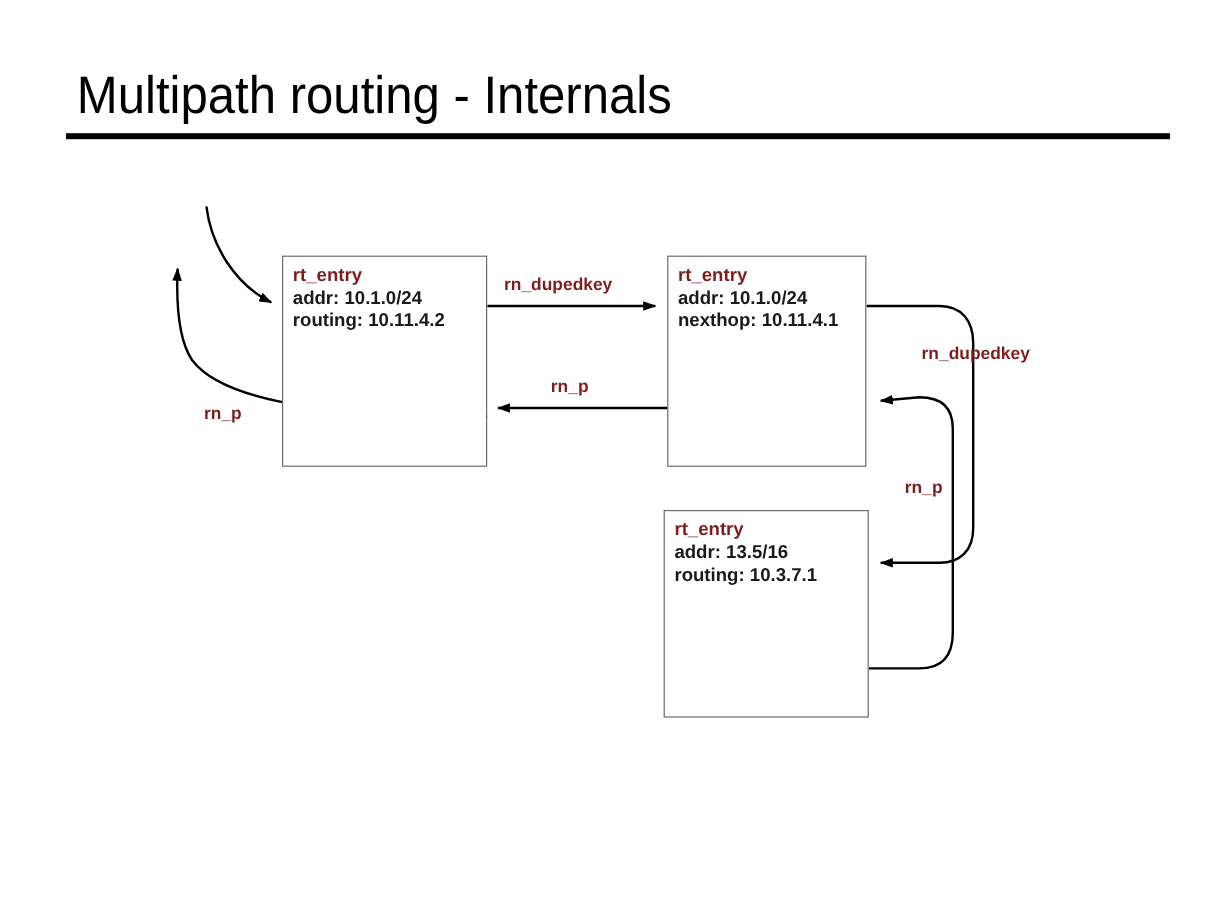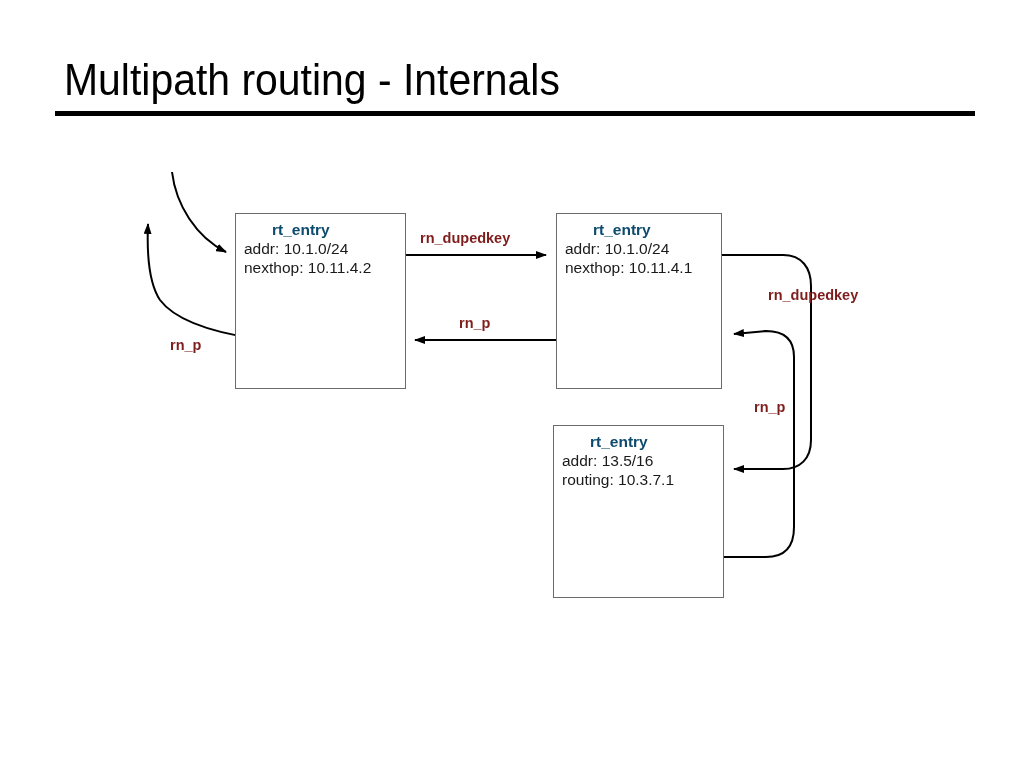--- a/index.html
+++ b/index.html
@@ -61,28 +61,27 @@
   .node-box {
     position: absolute;
     box-sizing: border-box;
     background: #ffffff;
     border: 1.6px solid #6b6b6b;
     padding: 6px 0 0 8px;
   }
   .node-title {
     font-size: 15.5px;
     font-weight: bold;
-    color: #0c4a6e;
+    color: #7f1d1d;
     line-height: 19px;
     white-space: nowrap;
-    margin-left: 28px;
   }
   .node-line {
     font-size: 15.5px;
-    font-weight: normal;
+    font-weight: bold;
     color: #1a1a1a;
     line-height: 19px;
     white-space: nowrap;
   }
 
   
   .edge-label {
     position: absolute;
     font-size: 14.5px;
     font-weight: bold;
@@ -115,21 +114,21 @@
     <path d="M556,340 L415,340" fill="none" stroke="#000000" stroke-width="2" marker-end="url(#arrow-head)"></path>
 
     <path d="M722,255 L783,255 C802,255 811,268 811,286 L811,440 C811,459 800,469 783,469 L734,469" fill="none" stroke="#000000" stroke-width="2" marker-end="url(#arrow-head)"></path>
 
     <path d="M724,557 L766,557 C786,557 794,545 794,527 L794,357 C794,339 784,331 766,331 L734,334" fill="none" stroke="#000000" stroke-width="2" marker-end="url(#arrow-head)"></path>
   </svg>
 
   <div class="node-box" style="left:235px; top:213px; width:171px; height:176px;">
     <div class="node-title">rt_entry</div>
     <div class="node-line">addr: 10.1.0/24</div>
-    <div class="node-line">nexthop: 10.11.4.2</div>
+    <div class="node-line">routing: 10.11.4.2</div>
   </div>
 
   <div class="node-box" style="left:556px; top:213px; width:166px; height:176px;">
     <div class="node-title">rt_entry</div>
     <div class="node-line">addr: 10.1.0/24</div>
     <div class="node-line">nexthop: 10.11.4.1</div>
   </div>
 
   <div class="node-box" style="left:553px; top:425px; width:171px; height:173px;">
     <div class="node-title">rt_entry</div>

